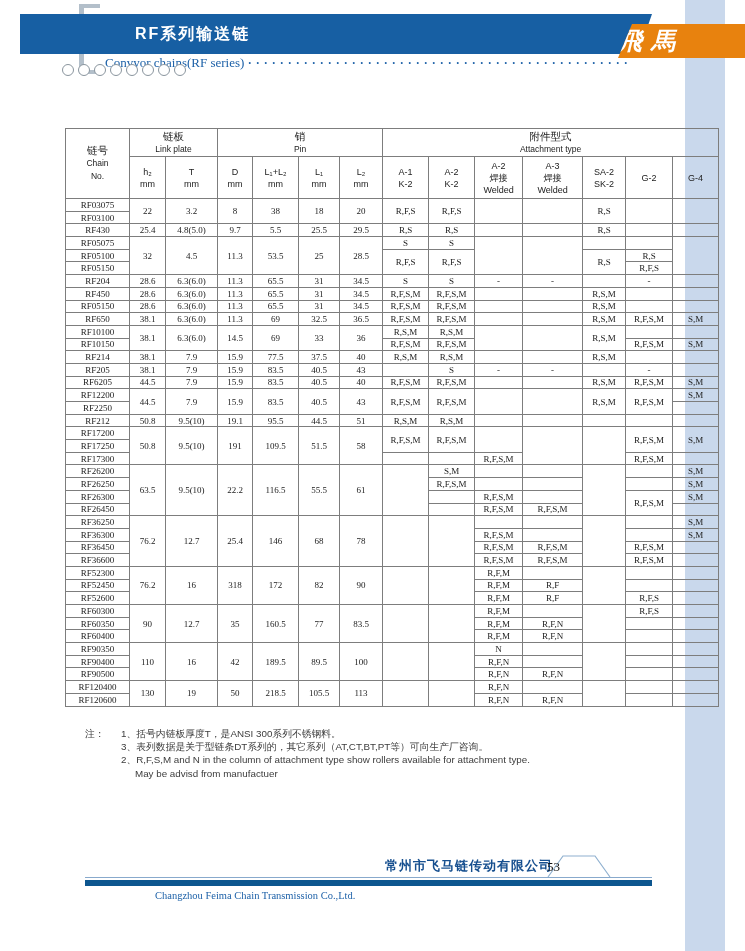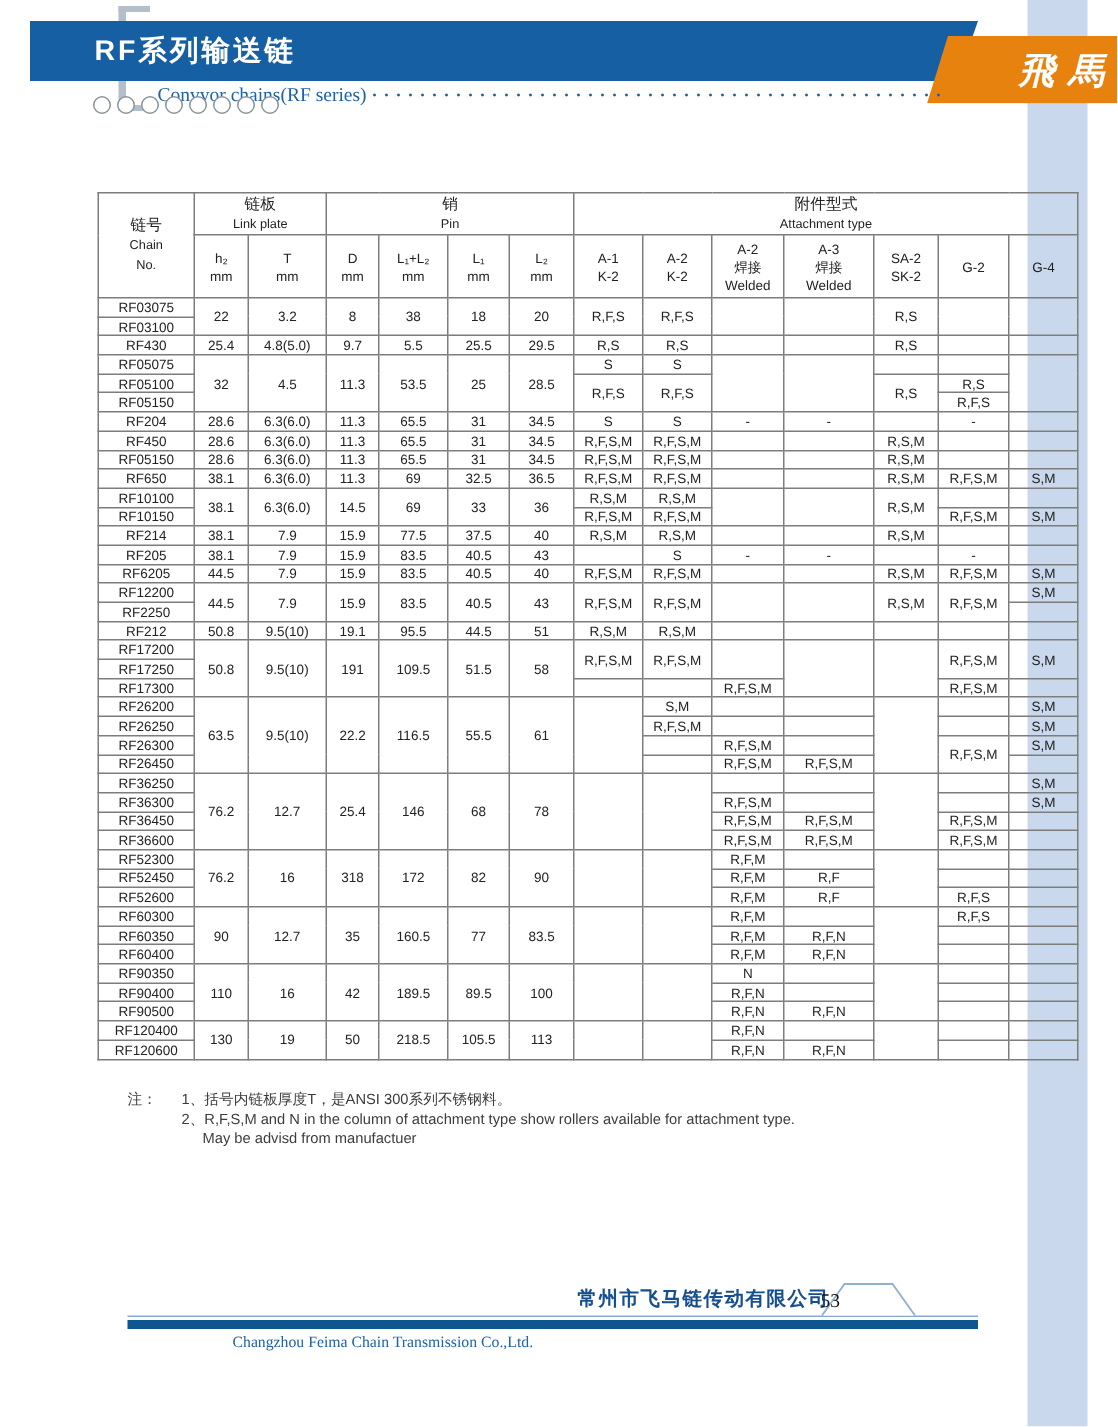--- a/index.html
+++ b/index.html
@@ -9,25 +9,25 @@
   }
   
   .side-strip{position:absolute;left:685px;top:0;width:40px;height:951px;background:var(--strip-blue,#c9d8ec);}
   
   .bracket{position:absolute;left:79px;top:4px;width:16px;height:62px;
     border-left:5px solid #b3bfca;border-top:4px solid #b3bfca;border-bottom:4px solid #b3bfca;}
   
   .band{position:absolute;left:20px;top:14px;width:632px;height:40px;background:var(--band-blue,#175fa3);
     clip-path:polygon(0 0,100% 0,calc(100% - 14px) 100%,0 100%);
     display:flex;align-items:center;}
-  .band .title{color:#ffffff;font-size:19px;font-weight:bold;letter-spacing:2px;padding-left:43px;}
-  
-  .logo-flag{position:absolute;left:606px;top:24px;width:139px;height:45px;background:var(--logo-orange,#e8820e);
+  .band .title{color:#ffffff;font-size:16px;font-weight:bold;letter-spacing:2px;padding-left:115px;}
+  
+  .logo-flag{position:absolute;left:606px;top:24px;width:139px;height:34px;background:var(--logo-orange,#e8820e);
     clip-path:polygon(26px 0,100% 0,100% 100%,12px 100%);
-    display:flex;align-items:center;justify-content:flex-end;}
+    display:flex;align-items:center;justify-content:flex-start;}
   .logo-flag .logo-txt{color:#ffffff;font-family:"DejaVu Serif",serif;font-style:italic;font-weight:bold;
     font-size:24px;letter-spacing:9px;padding-left:12px;}
   
   .subtitle{position:absolute;left:105px;top:55px;width:545px;white-space:nowrap;overflow:hidden;
     color:var(--text-blue,#1d61a8);font-family:"Liberation Serif",serif;font-size:13px;}
   .subtitle .dots{letter-spacing:4px;font-size:12px;font-weight:bold;}
   
   .circles{position:absolute;left:62px;top:64px;display:flex;gap:4px;}
   .circle{width:10px;height:10px;border:1.6px solid #8a959e;border-radius:50%;background:#fff;}
   
@@ -36,21 +36,21 @@
   table.chain-table th,table.chain-table td{border:1px solid #7d7d7d;padding:0;text-align:center;
     color:#222;overflow:hidden;}
   table.chain-table thead tr:first-child{height:28px;}
   table.chain-table thead tr:last-child{height:42px;}
   table.chain-table thead th{font-weight:normal;vertical-align:middle;}
   table.chain-table thead tr:first-child th div{line-height:13px;}
   table.chain-table thead tr:first-child th div:first-child{font-size:10.5px;}
   table.chain-table thead tr:first-child th div:not(:first-child){font-size:8.5px;}
   table.chain-table thead tr:last-child th{font-size:9px;}
   table.chain-table thead tr:last-child th div{line-height:12px;}
-  table.chain-table tbody tr{height:12.7px;}
+  table.chain-table tbody tr{height:12.7px;font-family:Liberation Serif, serif;}
   table.chain-table tbody td{font-size:9px;line-height:10px;vertical-align:middle;}
   
   .notes{position:absolute;left:85px;top:727px;width:575px;font-size:9.8px;color:#3c3c3c;}
   .nrow{display:flex;line-height:13.2px;}
   .nlab{flex:0 0 36px;}
   .ntxt{flex:1;}
   .ntxt.cont{padding-left:14px;}
   
   .f-company-en{position:absolute;left:155px;top:890px;color:var(--text-blue,#1d61a8);
     font-family:"Liberation Serif",serif;font-size:10.5px;}
@@ -640,20 +640,24 @@
     </table>
 </div>
 
 <div class="notes">
   <div class="nrow">
       <span class="nlab">注：</span>
       <span class="ntxt">1、括号内链板厚度T，是ANSI 300系列不锈钢料。</span>
     </div>
   <div class="nrow">
       <span class="nlab"></span>
+      <span class="ntxt">3、表列数据是关于型链条DT系列的，其它系列（AT,CT,BT,PT等）可向生产厂咨询。</span>
+    </div>
+  <div class="nrow">
+      <span class="nlab"></span>
       <span class="ntxt">2、R,F,S,M and N in the column of attachment type show rollers available for attachment type.</span>
     </div>
   <div class="nrow">
       <span class="nlab"></span>
       <span class="ntxt cont">May be advisd from manufactuer</span>
     </div>
 </div>
 
 <span class="f-company-en">Changzhou Feima Chain Transmission Co.,Ltd.</span>
 <span class="f-company-cn">常州市飞马链传动有限公司</span>

